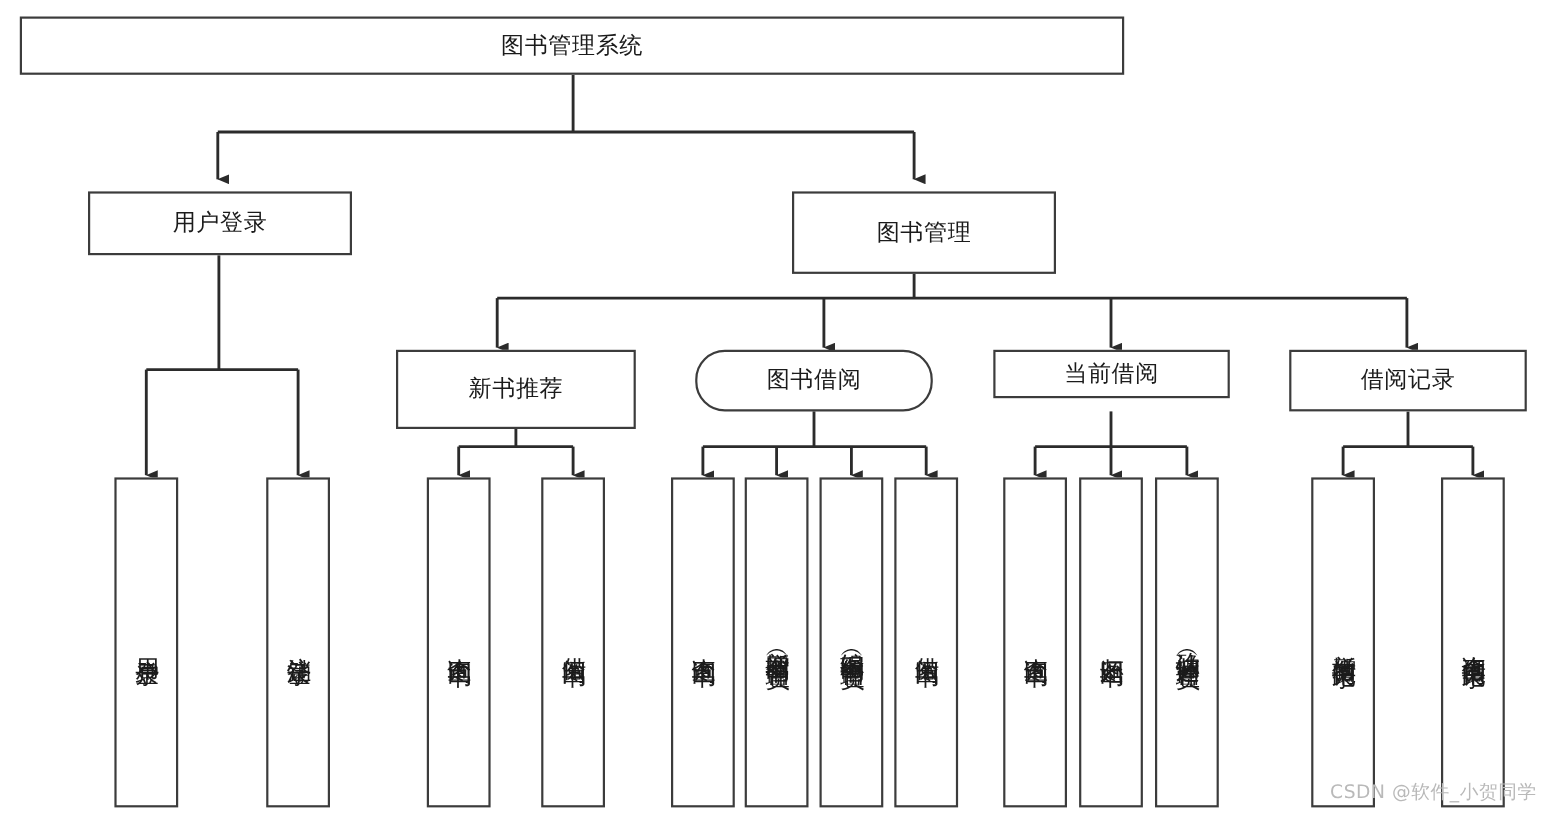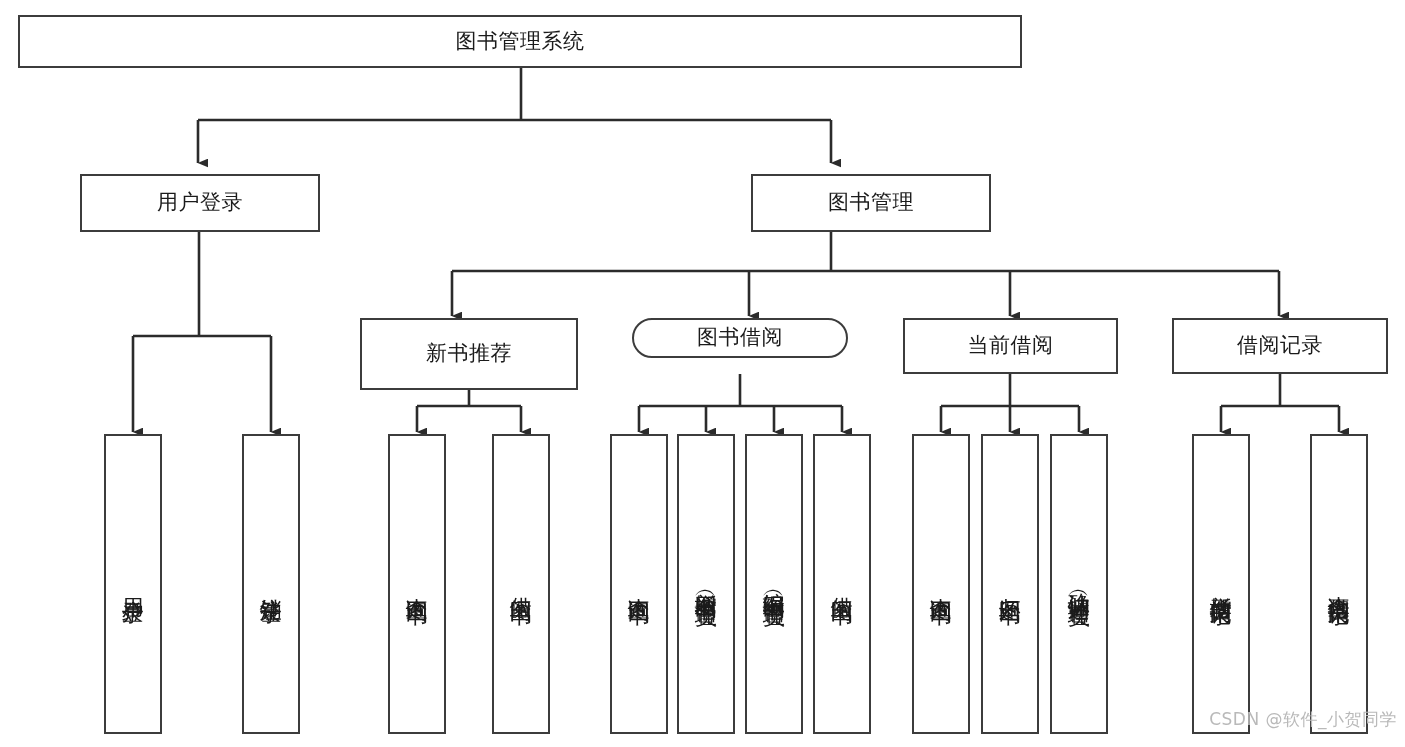--- a/index.html
+++ b/index.html
@@ -124,31 +124,31 @@
     </g>
   </svg>
 
   <div class="node root" style="left:18px; top:15px; width:1004px; height:53px;">
     <span class="node-label">图书管理系统</span>
   </div>
 
   <div class="node level2" style="left:80px; top:174px; width:240px; height:58px;">
     <span class="node-label">用户登录</span>
   </div>
-  <div class="node level2" style="left:751px; top:174px; width:240px; height:58px;">
+  <div class="node level2" style="left:720px; top:174px; width:240px; height:75px;">
     <span class="node-label">图书管理</span>
   </div>
 
   <div class="node level2" style="left:360px; top:318px; width:218px; height:72px;">
     <span class="node-label">新书推荐</span>
   </div>
-  <div class="node level2" style="left:632px; top:318px; width:216px; height:40px;border-radius:27px;">
+  <div class="node level2" style="left:632px; top:318px; width:216px; height:56px;border-radius:27px;">
     <span class="node-label">图书借阅</span>
   </div>
-  <div class="node level2" style="left:903px; top:318px; width:215px; height:56px;">
+  <div class="node level2" style="left:903px; top:318px; width:215px; height:44px;">
     <span class="node-label">当前借阅</span>
   </div>
   <div class="node level2" style="left:1172px; top:318px; width:216px; height:56px;">
     <span class="node-label">借阅记录</span>
   </div>
 
   <div class="node leaf" style="left:104px; top:434px; width:58px; height:300px;">
     <span class="node-label">用户登录</span>
   </div>
   <div class="node leaf" style="left:242px; top:434px; width:58px; height:300px;">

